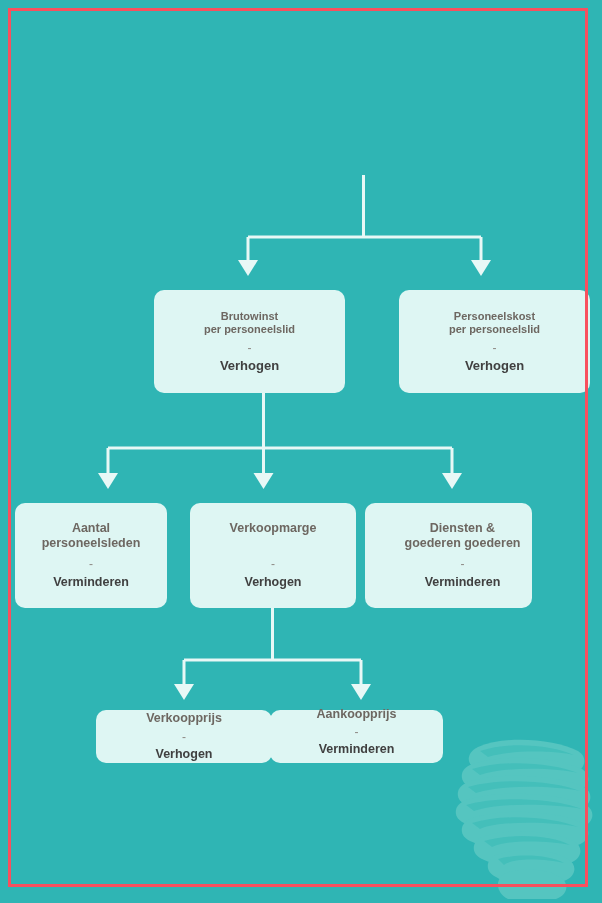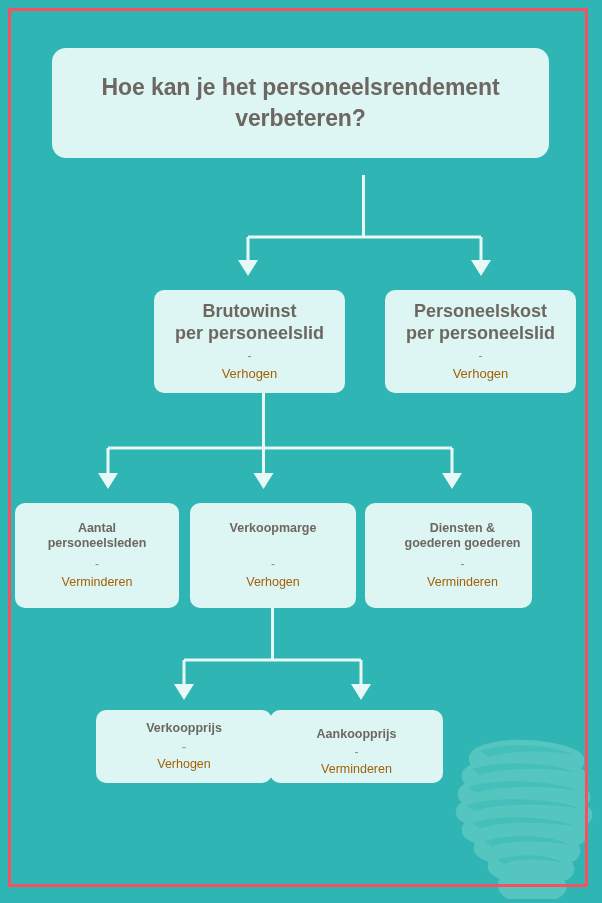--- a/index.html
+++ b/index.html
@@ -63,22 +63,23 @@
   .node .title {
     font-weight: bold;
     color: #6d6761;
     line-height: 1.22;
   }
   .node .dash {
     color: #8d8984;
     line-height: 1.1;
   }
   .node .action {
-    color: #a16207;
+    color: #404040;
     line-height: 1.2;
+    font-weight: bold;
   }
 
   
   #root-node {
     left: 52px;
     top: 48px;
     width: 497px;
     height: 110px;
     border-radius: 14px;
     padding: 8px 26px;
@@ -87,36 +88,36 @@
     font-size: 23px;
     font-weight: bold;
     color: #6d6761;
     line-height: 1.35;
     letter-spacing: -0.1px;
   }
 
   
   .lvl2 { top: 290px; width: 191px; height: 103px; }
   #node-brutowinst   { left: 154px; }
-  #node-personeelskost { left: 385px; }
-  .lvl2 .title  { font-size: 18px; }
+  #node-personeelskost { left: 399px; }
+  .lvl2 .title  { font-size: 11px; }
   .lvl2 .dash   { font-size: 12px; margin: 5px 0 3px; }
   .lvl2 .action { font-size: 13px; }
 
   
   .lvl3 { top: 503px; height: 105px; }
-  #node-aantal        { left: 15px;  width: 164px; }
+  #node-aantal        { left: 15px;  width: 152px; }
   #node-verkoopmarge  { left: 190px; width: 166px; }
   #node-diensten      { left: 365px; width: 167px; padding-left: 36px; }
   .lvl3 .title  { font-size: 12.5px; }
   .lvl3 .dash   { font-size: 12px; margin: 6px 0 4px; }
   .lvl3 .action { font-size: 12.5px; }
 
   
-  .lvl4 { top: 710px; height: 73px; }
+  .lvl4 { top: 710px; height: 53px; }
   #node-verkoopprijs { left: 96px;  width: 176px; }
   #node-aankoopprijs { left: 270px; width: 173px; justify-content: flex-end; }
   .lvl4 .title  { font-size: 12.5px; }
   .lvl4 .dash   { font-size: 12px; margin: 4px 0 3px; }
   .lvl4 .action { font-size: 12.5px; }
 
   
   .conn {
     position: absolute;
     z-index: 2;
@@ -180,23 +181,20 @@
     <g stroke="#e8f8f6" stroke-width="3" fill="none">
       <path d="M112.5 0 L112.5 52"></path>
       <path d="M24 52 L201 52"></path>
       <path d="M24 52 L24 80"></path>
       <path d="M201 52 L201 80"></path>
     </g>
     <polygon points="24,92 14,76 34,76" fill="#e8f8f6"></polygon>
     <polygon points="201,92 191,76 211,76" fill="#e8f8f6"></polygon>
   </svg>
 
-  <div class="node" id="root-node">
-    <div class="title">Hoe kan je het personeelsrendement verbeteren?</div>
-  </div>
 
   <div class="node lvl2" id="node-brutowinst">
     <div class="title">Brutowinst</div>
     <div class="title">per personeelslid</div>
     <div class="dash">-</div>
     <div class="action">Verhogen</div>
   </div>
 
   <div class="node lvl2" id="node-personeelskost">
     <div class="title">Personeelskost</div>

